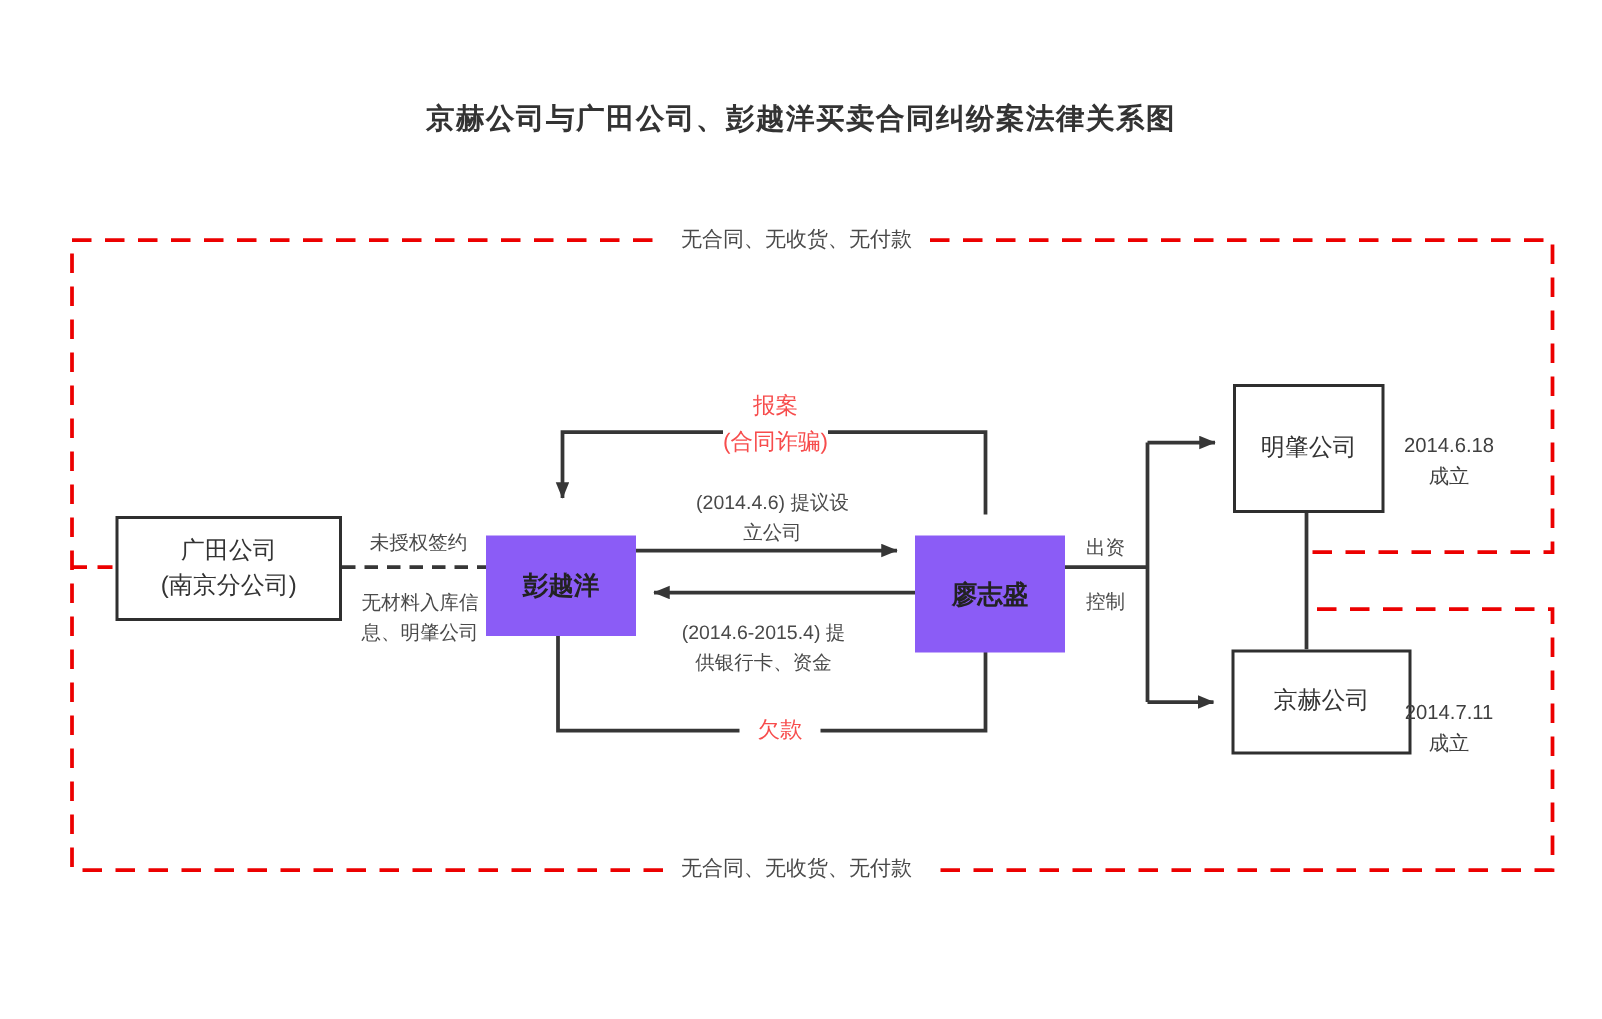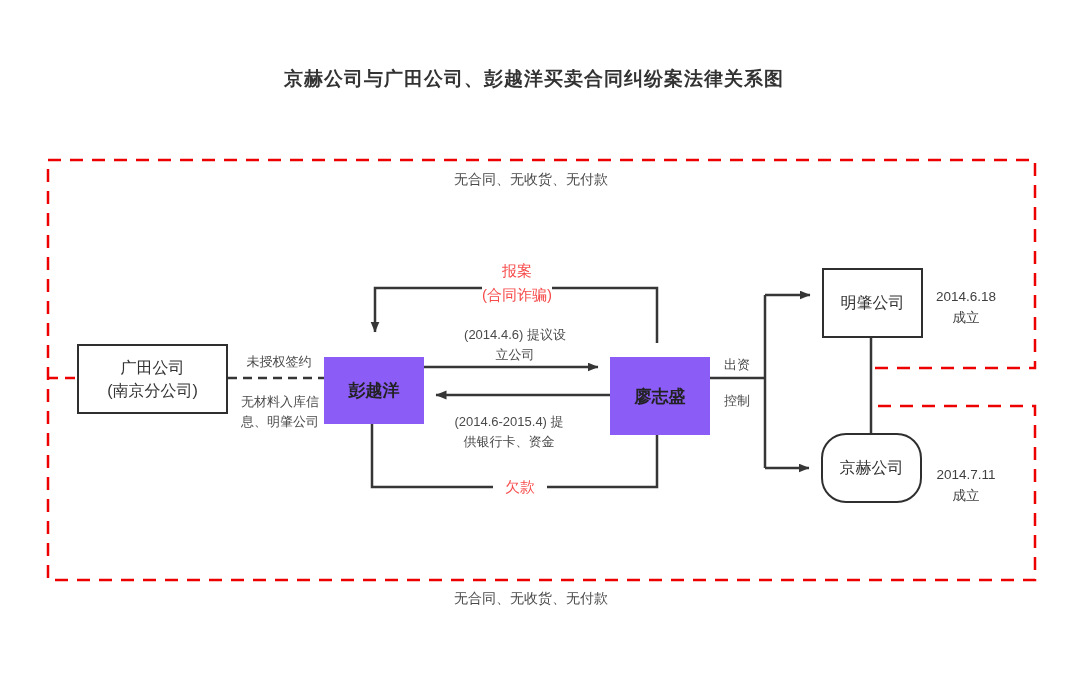--- a/index.html
+++ b/index.html
@@ -20,21 +20,21 @@
   }
   .node.white{
     background:#fff;border:2px solid #2f2f2f;color:#333;
     font-size:16px;line-height:1.45;
   }
   .node.green{
     background:#8b5cf6;color:#222;font-weight:600;font-size:17px;margin-top:12px;
   }
   .lbl{position:absolute;color:#4a4a4a;font-size:13px;line-height:1.5;text-align:center;}
   .lbl.onLine{background:#fff;padding:0 10px;}
-  .lbl.big{font-size:14px;color:#4a4a4a;margin-top:20px;}
+  .lbl.big{font-size:14px;color:#4a4a4a;}
   .lbl.red{color:#F74C4C;font-size:15px;background:#fff;}
   .lbl.center{transform:translateX(-50%);}
   .note{position:absolute;color:#3f3f3f;font-size:13.5px;line-height:1.55;text-align:center;transform:translateX(-50%);margin-top:12px;}
   .note span{display:block;}
 </style>
 </head>
 <body>
 
 <div class="canvas">
 
@@ -79,25 +79,25 @@
   </div>
 
   <div class="node green" style="left:324px;top:345px;width:100px;height:67px;">
     <span>彭越洋</span>
   </div>
 
   <div class="node green" style="left:610px;top:345px;width:100px;height:78px;">
     <span>廖志盛</span>
   </div>
 
-  <div class="node white" style="left:822px;top:268px;width:101px;height:70px;">
+  <div class="node white" style="left:822px;top:256px;width:101px;height:86px;">
     <span>明肇公司</span>
   </div>
 
-  <div class="node white" style="left:821px;top:433px;width:101px;height:70px;border-radius:25px;">
+  <div class="node white" style="left:821px;top:433px;width:120px;height:70px;">
     <span>京赫公司</span>
   </div>
 
   <div class="lbl center" style="left:279px;top:352px;">未授权签约</div>
   <div class="lbl center" style="left:280px;top:392px;width:96px;">无材料入库信息、明肇公司</div>
 
   <div class="lbl red center" style="left:517px;top:259px;line-height:1.6;">
     <span>报案</span><br>
     <span>(合同诈骗)</span>
   </div>

